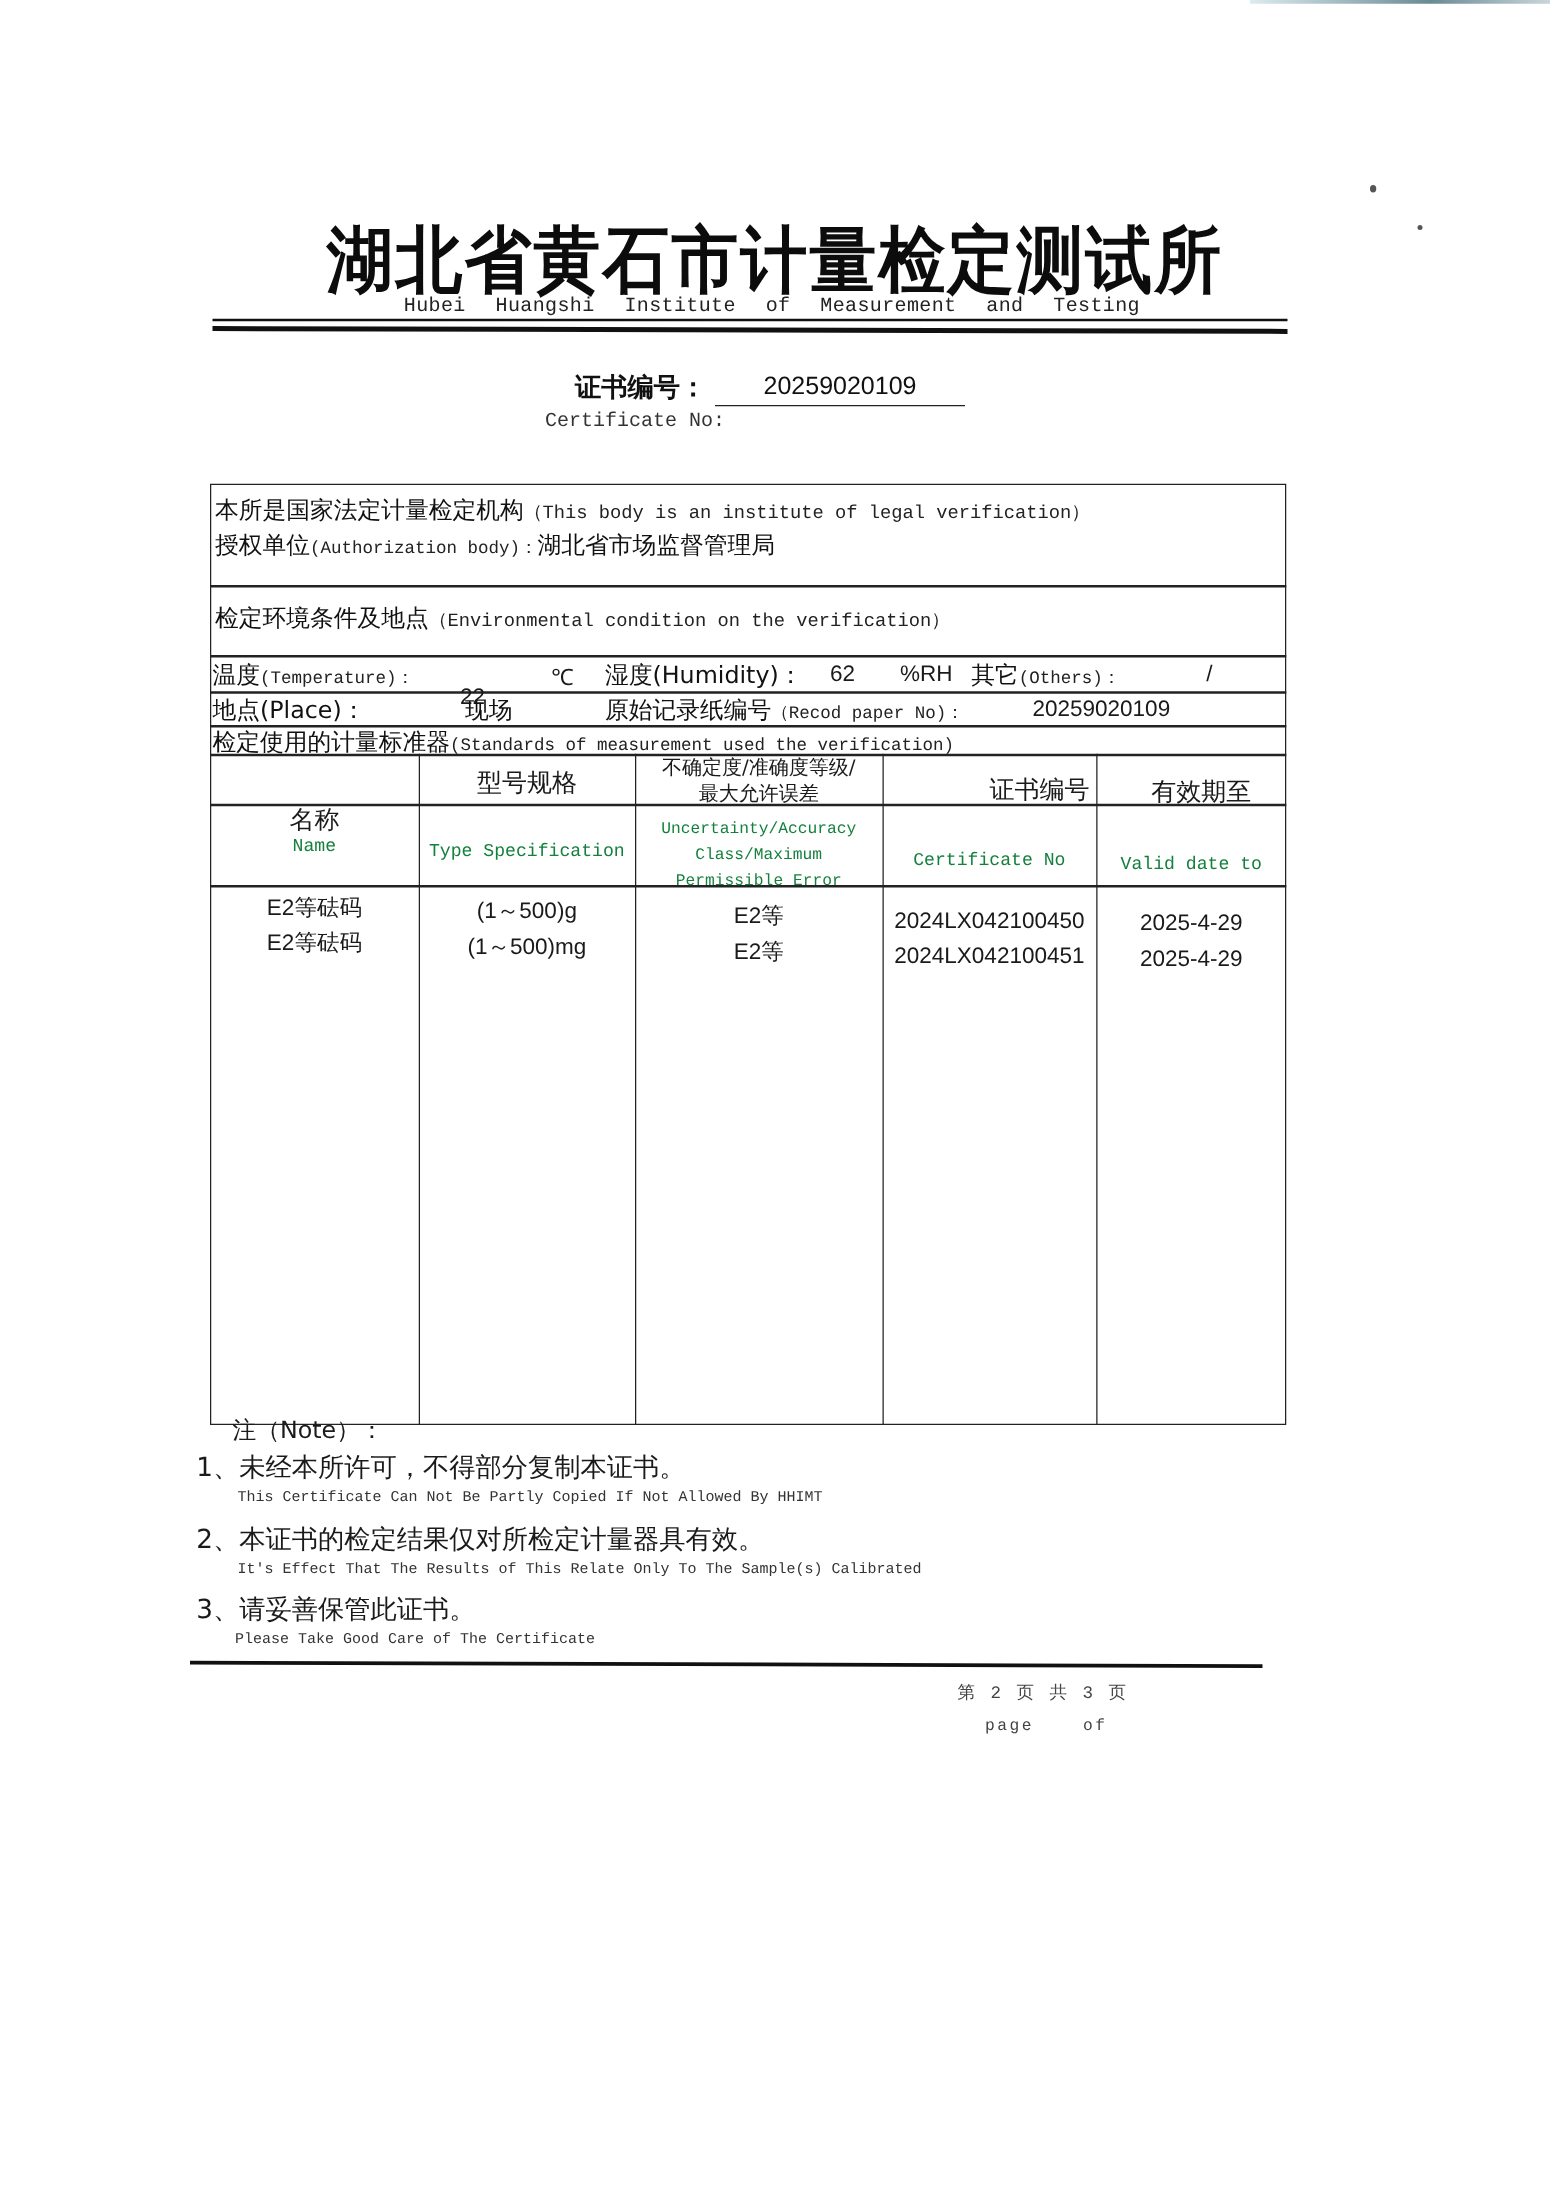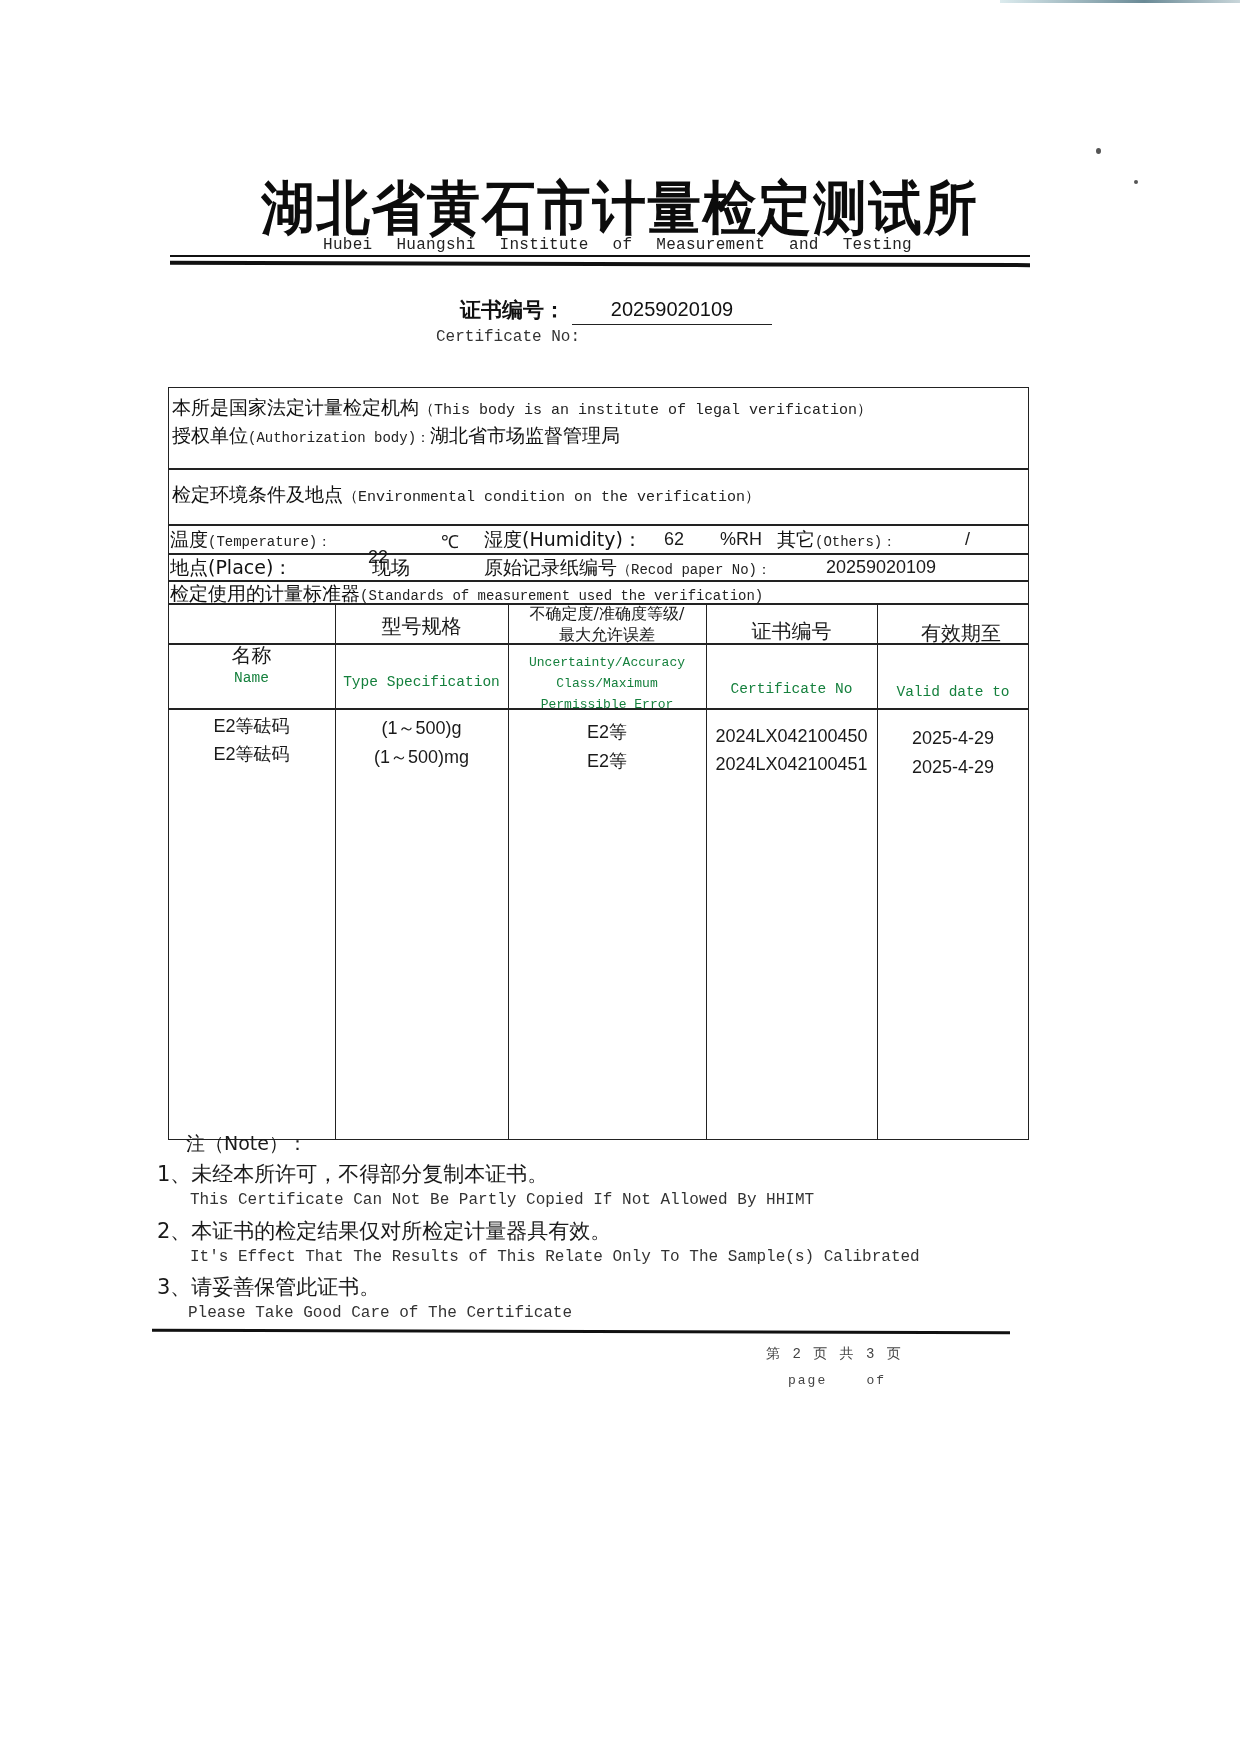--- a/index.html
+++ b/index.html
@@ -33,21 +33,21 @@
   .cn { font-family:"DejaVu Sans", sans-serif; }
   .t18 { font-size:19px; }
   .en-small { font-size:14px; font-family:"Liberation Mono", monospace; color:#222; }
   .cell-center { text-align:center; }
 
   .hdr-cn { font-size:20px; font-family:"DejaVu Sans", sans-serif; color:#1a1a1a; }
   .hdr-en { font-size:14.5px; font-family:"Liberation Mono", monospace; color:#15803d; }
   .data-cell { font-size:18px; font-family:"Liberation Sans", sans-serif; color:#1a1a1a; }
 
   .note-cn { font-size:21px; font-family:"DejaVu Sans", sans-serif; color:#1a1a1a; }
-  .note-en { font-size:16px; font-family:"Liberation Mono", monospace; color:#333; }
+  .note-en { font-size:12px; font-family:"Liberation Mono", monospace; color:#333; }
   .footer { font-size:14px; font-family:"Liberation Mono", monospace; color:#444; letter-spacing:2px; }
 </style>
 </head>
 <body>
 
 <div class="top-stripe"></div>
 <div class="speck" style="left:1096px;top:148px;width:5px;height:6px;"></div>
 <div class="speck" style="left:1134px;top:180px;width:4px;height:4px;"></div>
 
 <div class="abs title">湖北省黄石市计量检定测试所</div>
@@ -107,21 +107,21 @@
 <div class="abs data-cell" style="left:826px;top:557px;">20259020109</div>
 
 <div class="abs" style="left:170px;top:581px;">
   <span class="cn t18">检定使用的计量标准器</span><span class="en-small">(Standards of measurement used the verification)</span>
 </div>
 
 <div class="abs hdr-cn cell-center" style="left:168px;top:642px;width:167px;">名称</div>
 <div class="abs hdr-cn cell-center" style="left:335px;top:613px;width:173px;">型号规格</div>
 <div class="abs cell-center" style="left:508px;top:603px;width:198px;font-size:16px;line-height:21px;white-space:pre-line;font-family:'DejaVu Sans',sans-serif;color:#1a1a1a;">不确定度/准确度等级/
 最大允许误差</div>
-<div class="abs hdr-cn cell-center" style="left:706px;top:618px;width:171px;">证书编号</div>
+<div class="abs hdr-cn cell-center" style="left:746px;top:618px;width:171px;">证书编号</div>
 <div class="abs hdr-cn cell-center" style="left:877px;top:620px;width:168px;">有效期至</div>
 
 <div class="abs hdr-en cell-center" style="left:168px;top:670px;width:167px;">Name</div>
 <div class="abs hdr-en cell-center" style="left:335px;top:674px;width:173px;">Type Specification</div>
 <div class="abs hdr-en cell-center" style="left:508px;top:652px;width:198px;font-size:13px;line-height:21px;white-space:pre-line;">Uncertainty/Accuracy
 Class/Maximum
 Permissible Error</div>
 <div class="abs hdr-en cell-center" style="left:706px;top:681px;width:171px;">Certificate No</div>
 <div class="abs hdr-en cell-center" style="left:877px;top:684px;width:152px;">Valid date to</div>
 

